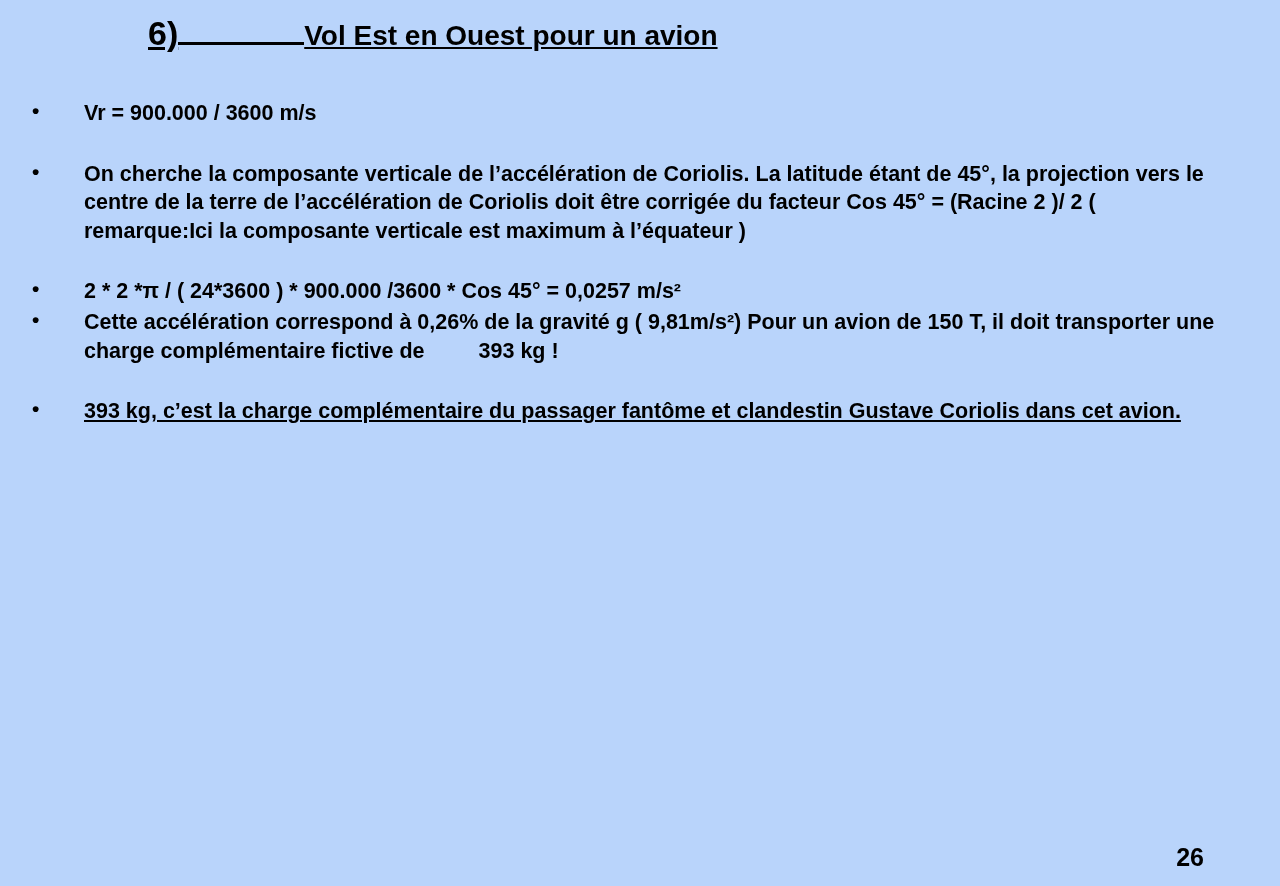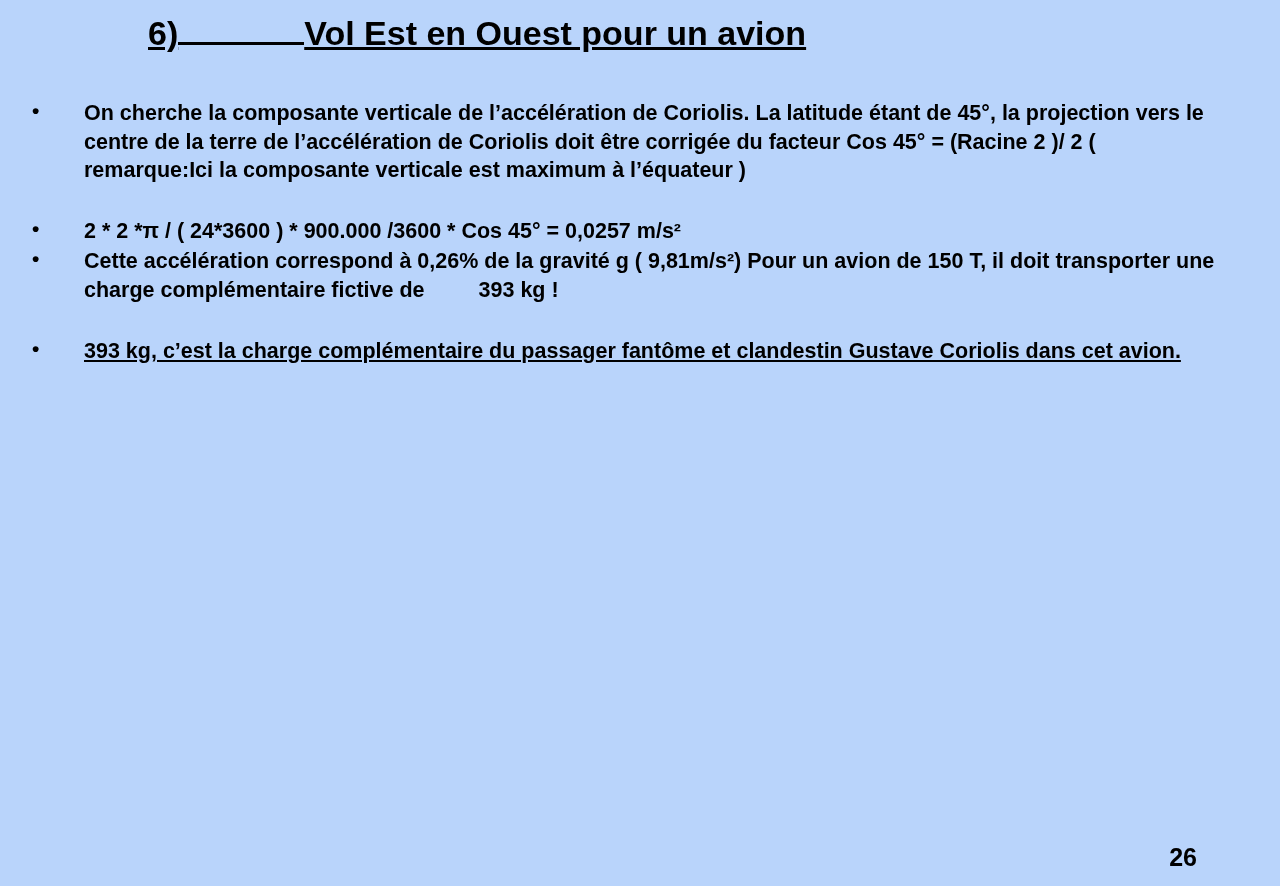--- a/index.html
+++ b/index.html
@@ -34,21 +34,21 @@
     letter-spacing: 0px;
     white-space: nowrap;
   }
   .title-gap {
     display: inline-block;
     width: 126px;
     border-bottom: 3px solid #000;
     height: 30px;
   }
   .title-text {
-    font-size: 34px;
+    font-size: 28px;
     font-weight: bold;
     text-decoration: underline;
     white-space: nowrap;
   }
   .content {
     margin: 46px 0 0 0;
     padding: 0 60px 0 18px;
   }
   ul.bullets {
     list-style: none;
@@ -78,40 +78,43 @@
     margin-bottom: 2px;
   }
   .u {
     margin-left: 48px;
   }
   .whole-underline {
     text-decoration: underline;
   }
   .page-number {
     position: absolute;
-    right: 83px;
+    right: 76px;
     bottom: 14px;
     font-size: 25px;
     font-weight: bold;
   }
 </style>
 </head>
 <body>
 
 <div class="slide">
 
   <div class="title-row">
     <span class="title-number">6)</span>
     <span class="title-gap"></span>
     <span class="title-text">Vol Est en Ouest pour un avion</span>
   </div>
 
   <div class="content">
     <ul class="bullets">
       <li class="bullet spaced-large">
+        <span>Vr = 900.000 / 3600  m/s</span>
+      </li>
+      <li class="bullet spaced-large">
         <span>On cherche la composante verticale de l’accélération de Coriolis. La latitude étant de 45°, la projection vers le centre de la terre de l’accélération de Coriolis  doit être corrigée du facteur Cos 45° = (Racine 2 )/ 2 ( remarque:Ici la composante verticale est maximum à l’équateur )</span>
       </li>
       <li class="bullet tight">
         <span>2 *  2 *π  / ( 24*3600 ) * 900.000 /3600 * Cos 45° = 0,0257 m/s²</span>
       </li>
       <li class="bullet spaced-large">
         <span>Cette accélération correspond à 0,26% de la gravité g ( 9,81m/s²) Pour un avion de 150 T, il doit transporter une charge complémentaire fictive de </span><span class="u">393 kg !</span>
       </li>
       <li class="bullet">
         <span class="whole-underline">393 kg, c’est la charge complémentaire du passager fantôme et clandestin Gustave Coriolis dans cet avion.</span>

